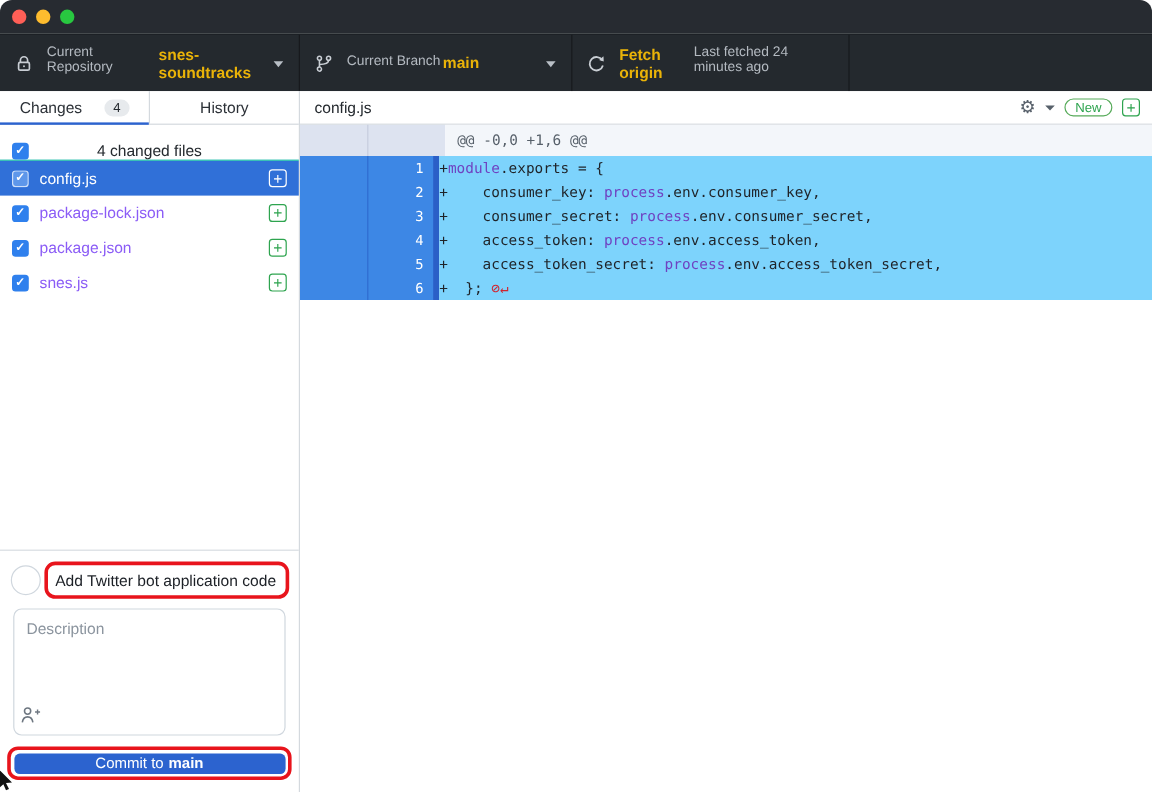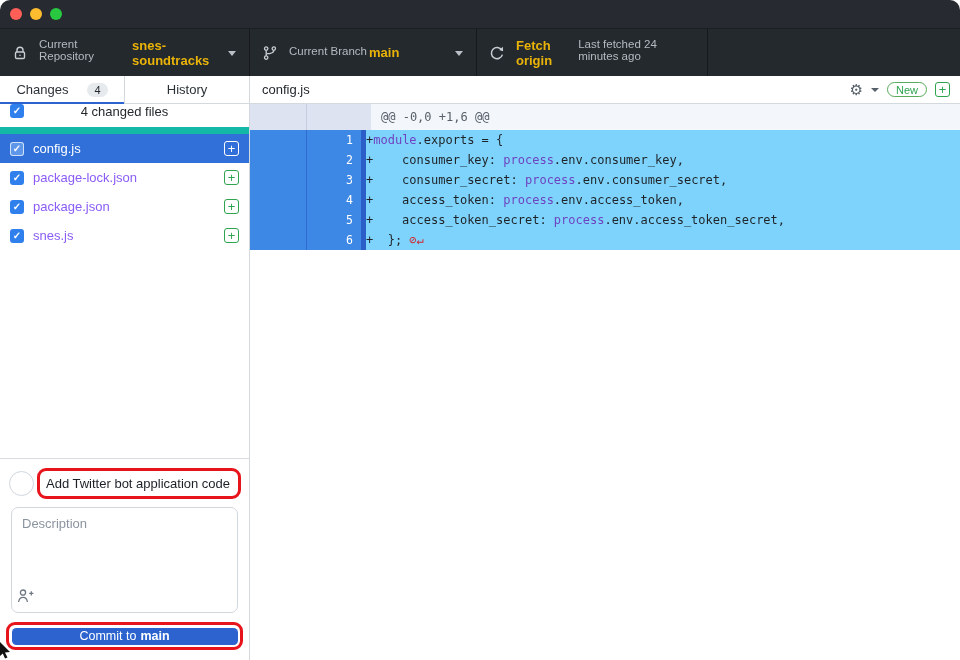--- a/index.html
+++ b/index.html
@@ -34,22 +34,22 @@
     background:#fff; border-right:1px solid #d4d9de; }
   .tabs { height:28px; display:flex; border-bottom:1px solid #d4d9de; }
   .tab { flex:1; display:flex; align-items:center; justify-content:center; gap:19px;
     font-size:13px; color:#2c3137; position:relative; cursor:default; }
   .tab-changes { border-right:1px solid #d4d9de; }
   .tab.active::after { content:""; position:absolute; left:0; right:0; bottom:-1px;
     height:2.5px; background:#2c63cf; }
   .count-badge { background:#e7eaed; border-radius:9px; padding:1px 7px;
     font-size:11px; color:#24292e; }
 
-  .summary-row { height:30px; display:flex; align-items:flex-start; position:relative;
-    border-bottom:7px solid #14b8a6; }
+  .summary-row { height:30px; display:flex; align-items:flex-end; position:relative;
+    border-bottom:1px solid #14b8a6; }
   .summary-row .checkbox { position:absolute; left:10px; }
   .summary-label { flex:1; text-align:center; font-size:13px; color:#24292e; }
 
   .checkbox { width:14px; height:14px; border-radius:3px; background:#2f80ed;
     color:#fff; display:flex; align-items:center; justify-content:center;
     font-size:10px; line-height:1; flex:none; }
   .checkbox.checked::after { content:"✓"; font-weight:bold; }
 
   .file-row { height:29px; display:flex; align-items:center; padding:0 10px;
     font-size:13px; color:#8b5cf6; }

